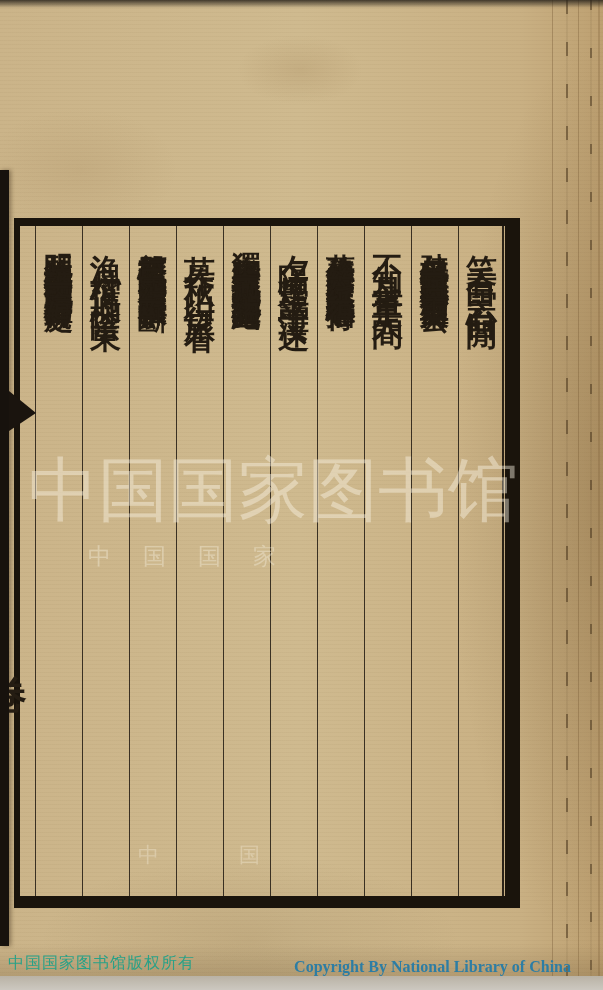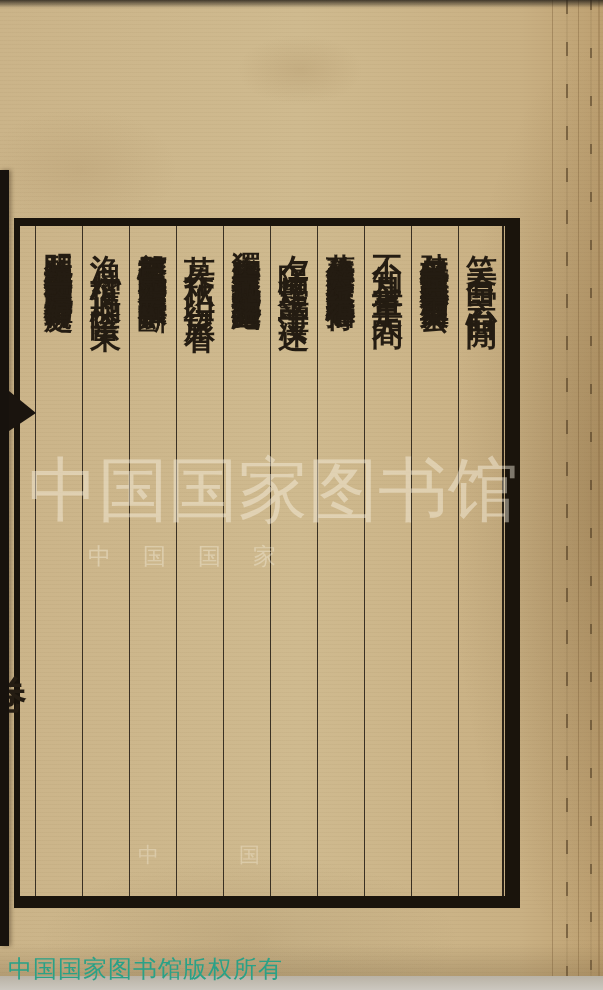--- a/index.html
+++ b/index.html
@@ -59,21 +59,21 @@
   .wm-row{position:absolute;z-index:3;pointer-events:none;color:rgba(248,242,227,0.45);font-weight:400;white-space:nowrap;}
   .wm-main{left:28px;top:444px;width:512px;display:flex;justify-content:space-between;font-size:70px;}
   .wm-frag1{left:88px;top:541px;width:210px;overflow:hidden;font-size:23px;letter-spacing:32px;color:rgba(248,242,227,0.38);}
   .wm-frag2{left:138px;top:841px;width:200px;overflow:hidden;font-size:21px;letter-spacing:80px;color:rgba(248,242,227,0.32);}
 
   
   .bottom-shade{position:absolute;left:0;top:944px;width:603px;height:32px;z-index:2;
     background:linear-gradient(180deg, rgba(120,95,60,0), rgba(115,92,58,0.28));}
   .bottom-band{position:absolute;left:0;top:976px;width:603px;height:14px;z-index:2;
     background:linear-gradient(180deg,#b9b2a5,#ccc8c0);}
-  .copy-cn{position:absolute;left:8px;top:953px;z-index:4;font-size:24px;letter-spacing:1px;font-weight:500;}
+  .copy-cn{position:absolute;left:8px;top:953px;z-index:4;font-size:16px;letter-spacing:1px;font-weight:500;}
   .copy-en{position:absolute;right:32px;top:958px;z-index:4;font-family:"Liberation Serif",serif;font-size:16px;font-weight:600;}
 </style>
 </head>
 <body>
 
 <div class="scan">
 
   <div class="top-shadow"></div>
   <div class="left-strip"></div>
   <div class="fold-triangle"></div>
@@ -126,14 +126,15 @@
   </div>
 
   <div class="wm-row wm-main">中国国家图书馆</div>
   <div class="wm-row wm-frag1">中国国家图书馆</div>
   <div class="wm-row wm-frag2">中国国家图书馆</div>
 
   <div class="bottom-shade"></div>
   <div class="bottom-band"></div>
 
   <div class="copy-cn" style="color: rgb(42, 161, 135);">中国国家图书馆版权所有</div>
+  <div class="copy-en" style="color: rgb(45, 125, 164);">Copyright By National Library of China</div>
 
 </div>
 
 </body></html>

